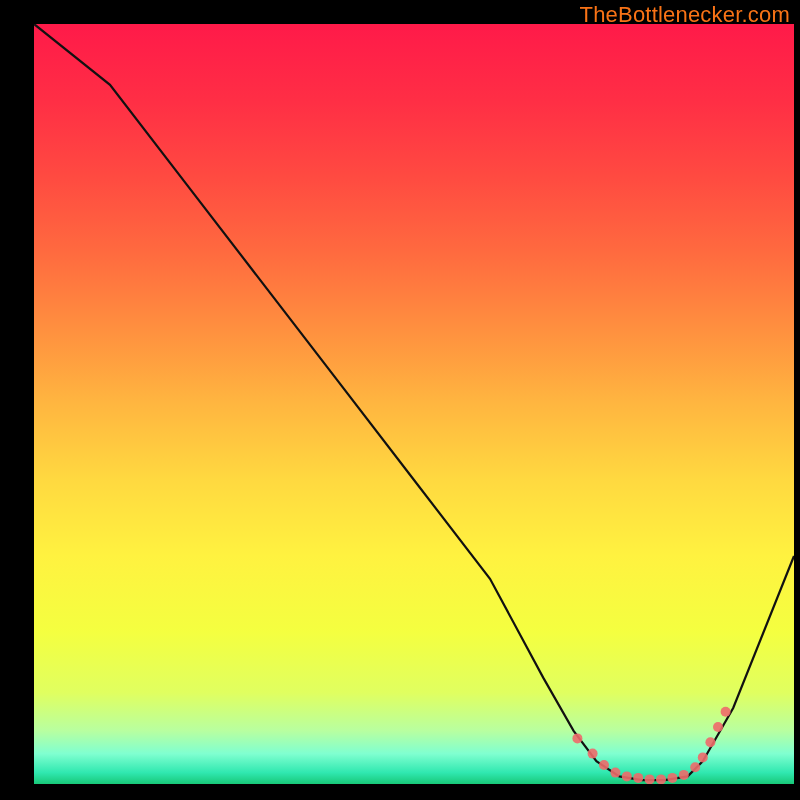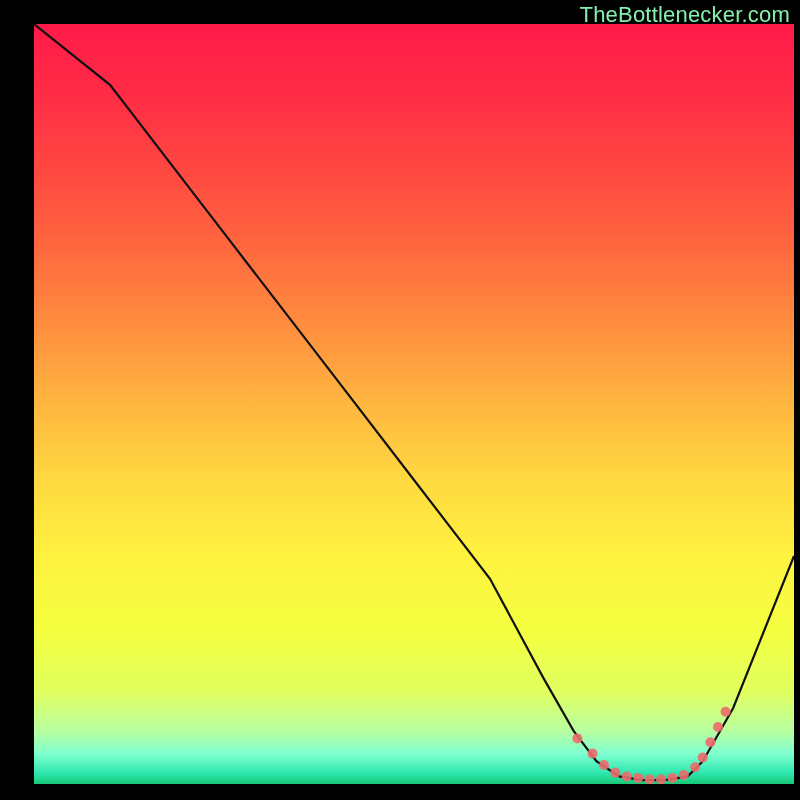--- a/index.html
+++ b/index.html
@@ -17,21 +17,21 @@
     width: 760px;
     height: 784px;
     background: #000;
   }
   .watermark {
     position: absolute;
     top: 2px;
     right: 10px;
     font-family: Arial, Helvetica, sans-serif;
     font-size: 22px;
-    color: #86efac;
+    color: #f97316;
     letter-spacing: 0.2px;
     z-index: 10;
   }
   svg.plot {
     position: absolute;
     left: 34px;
     top: 24px;
     width: 760px;
     height: 760px;
     display: block;

